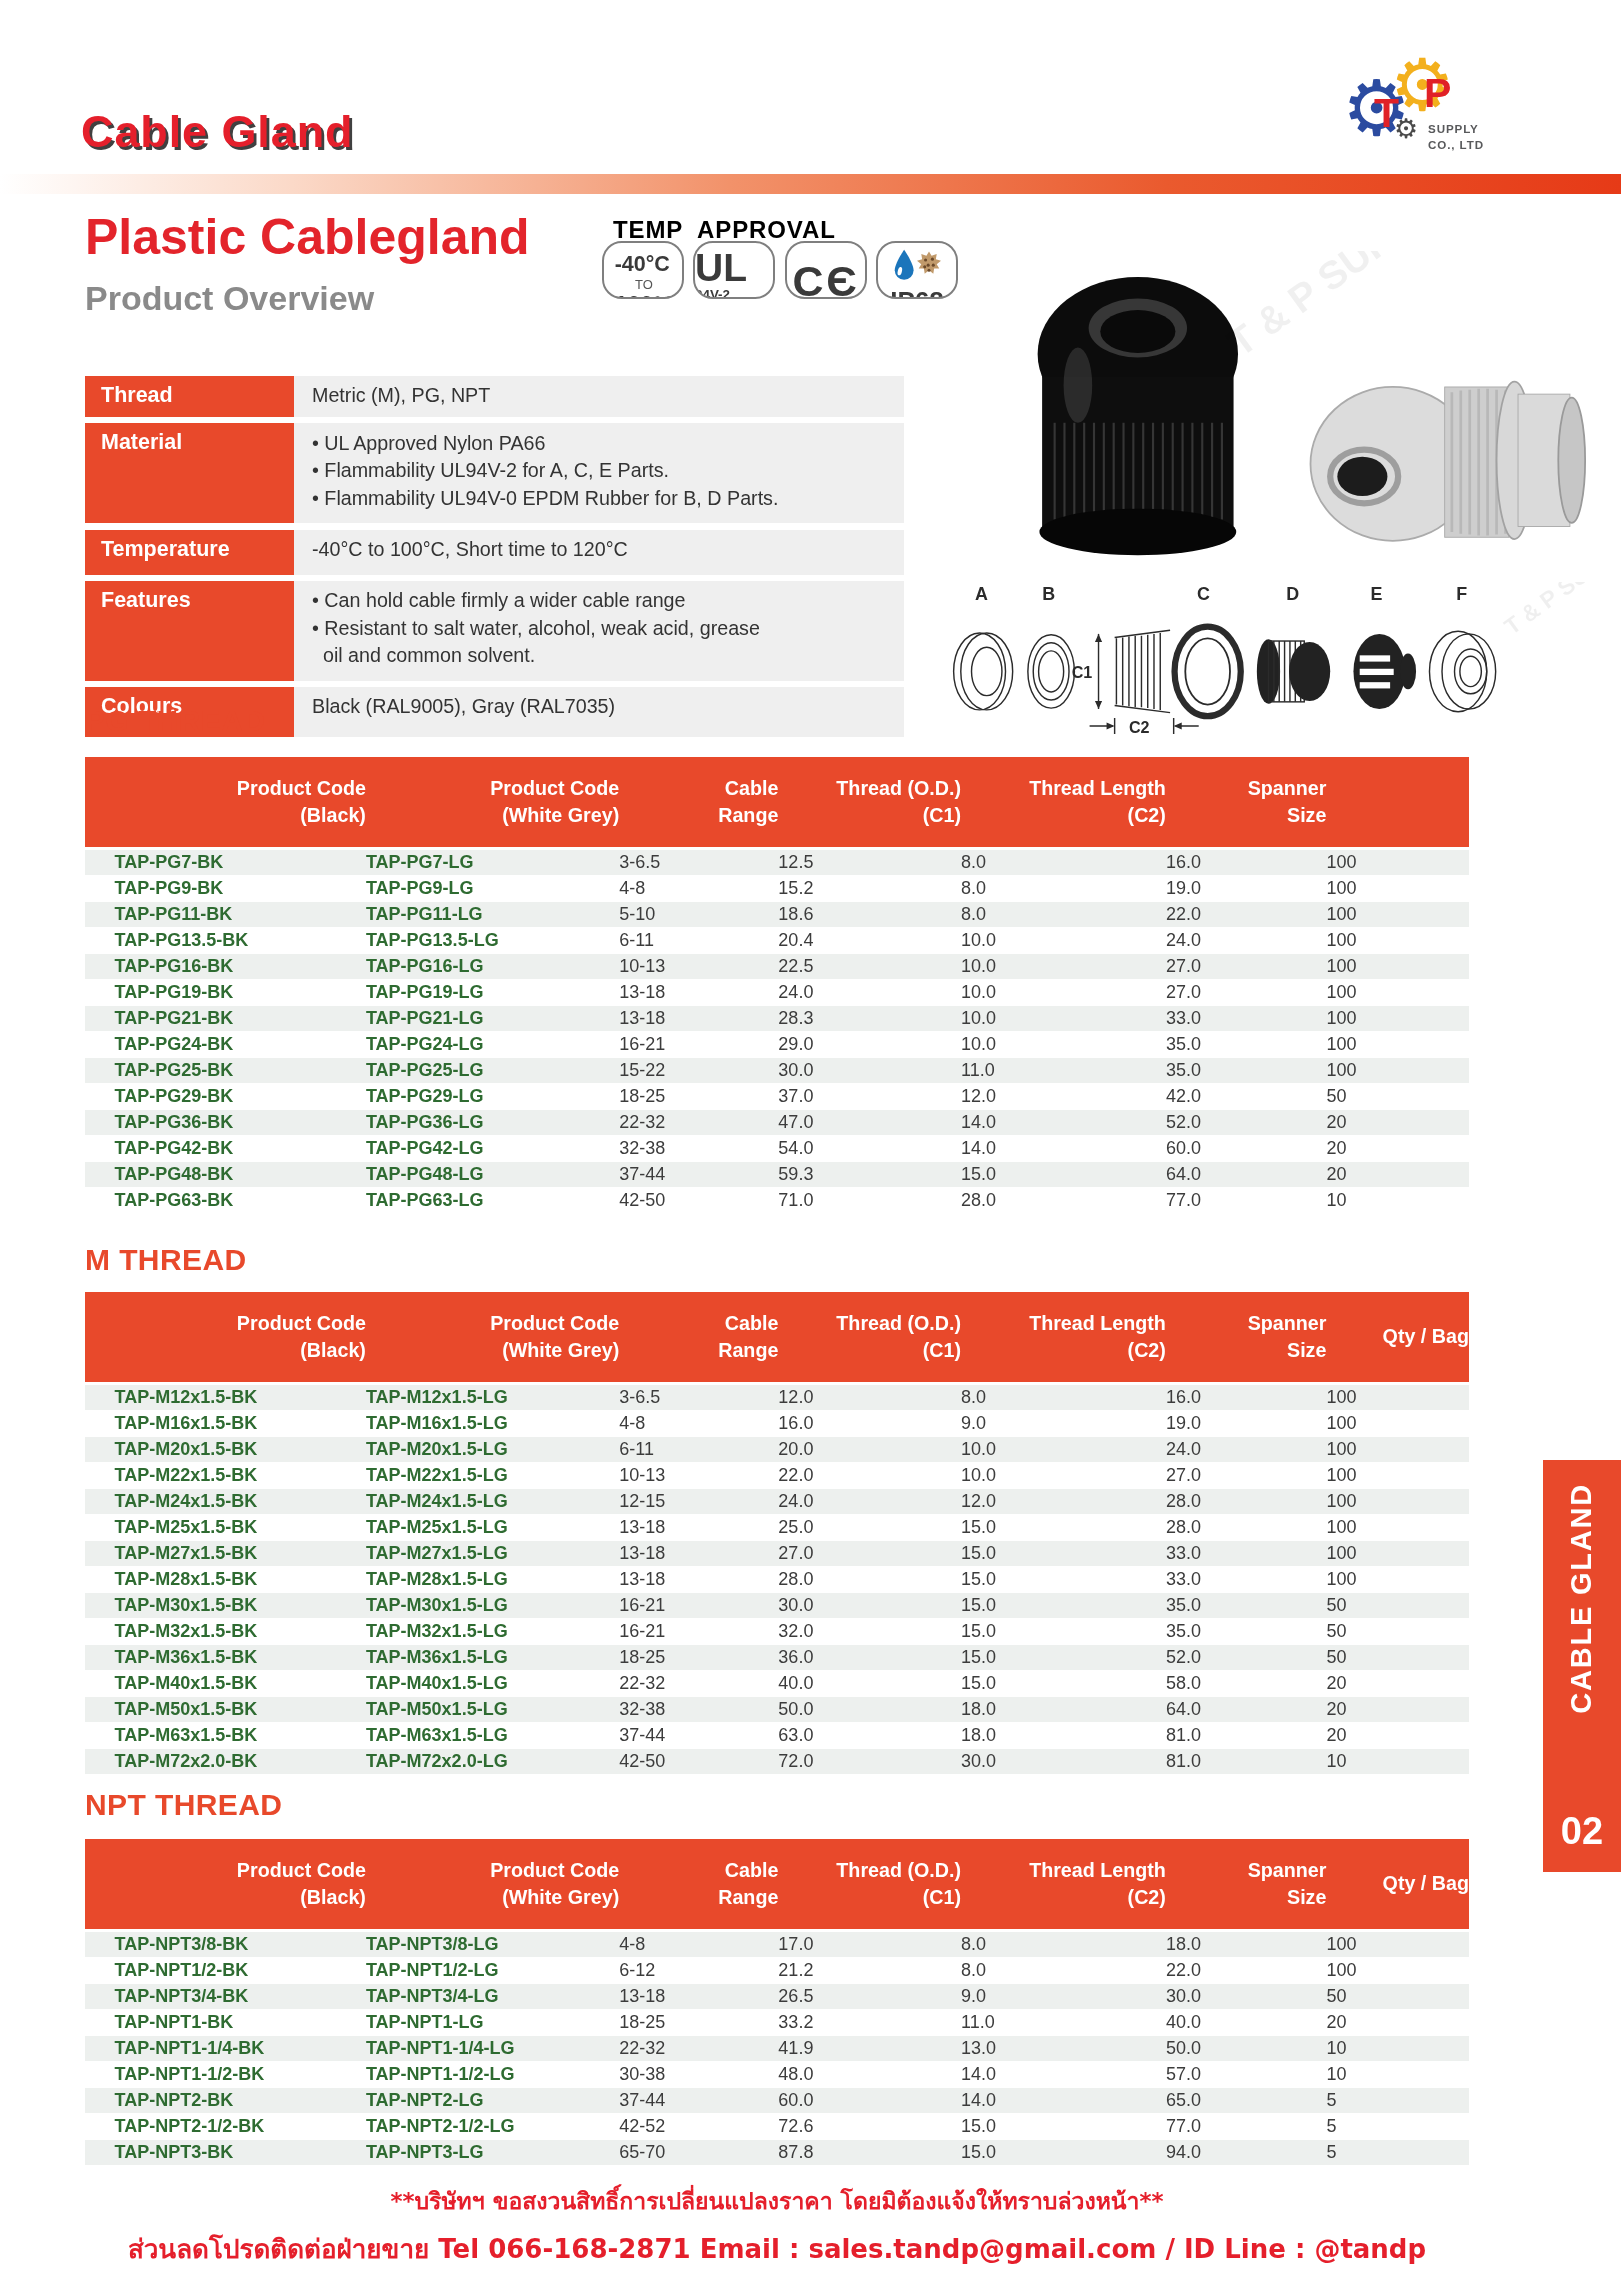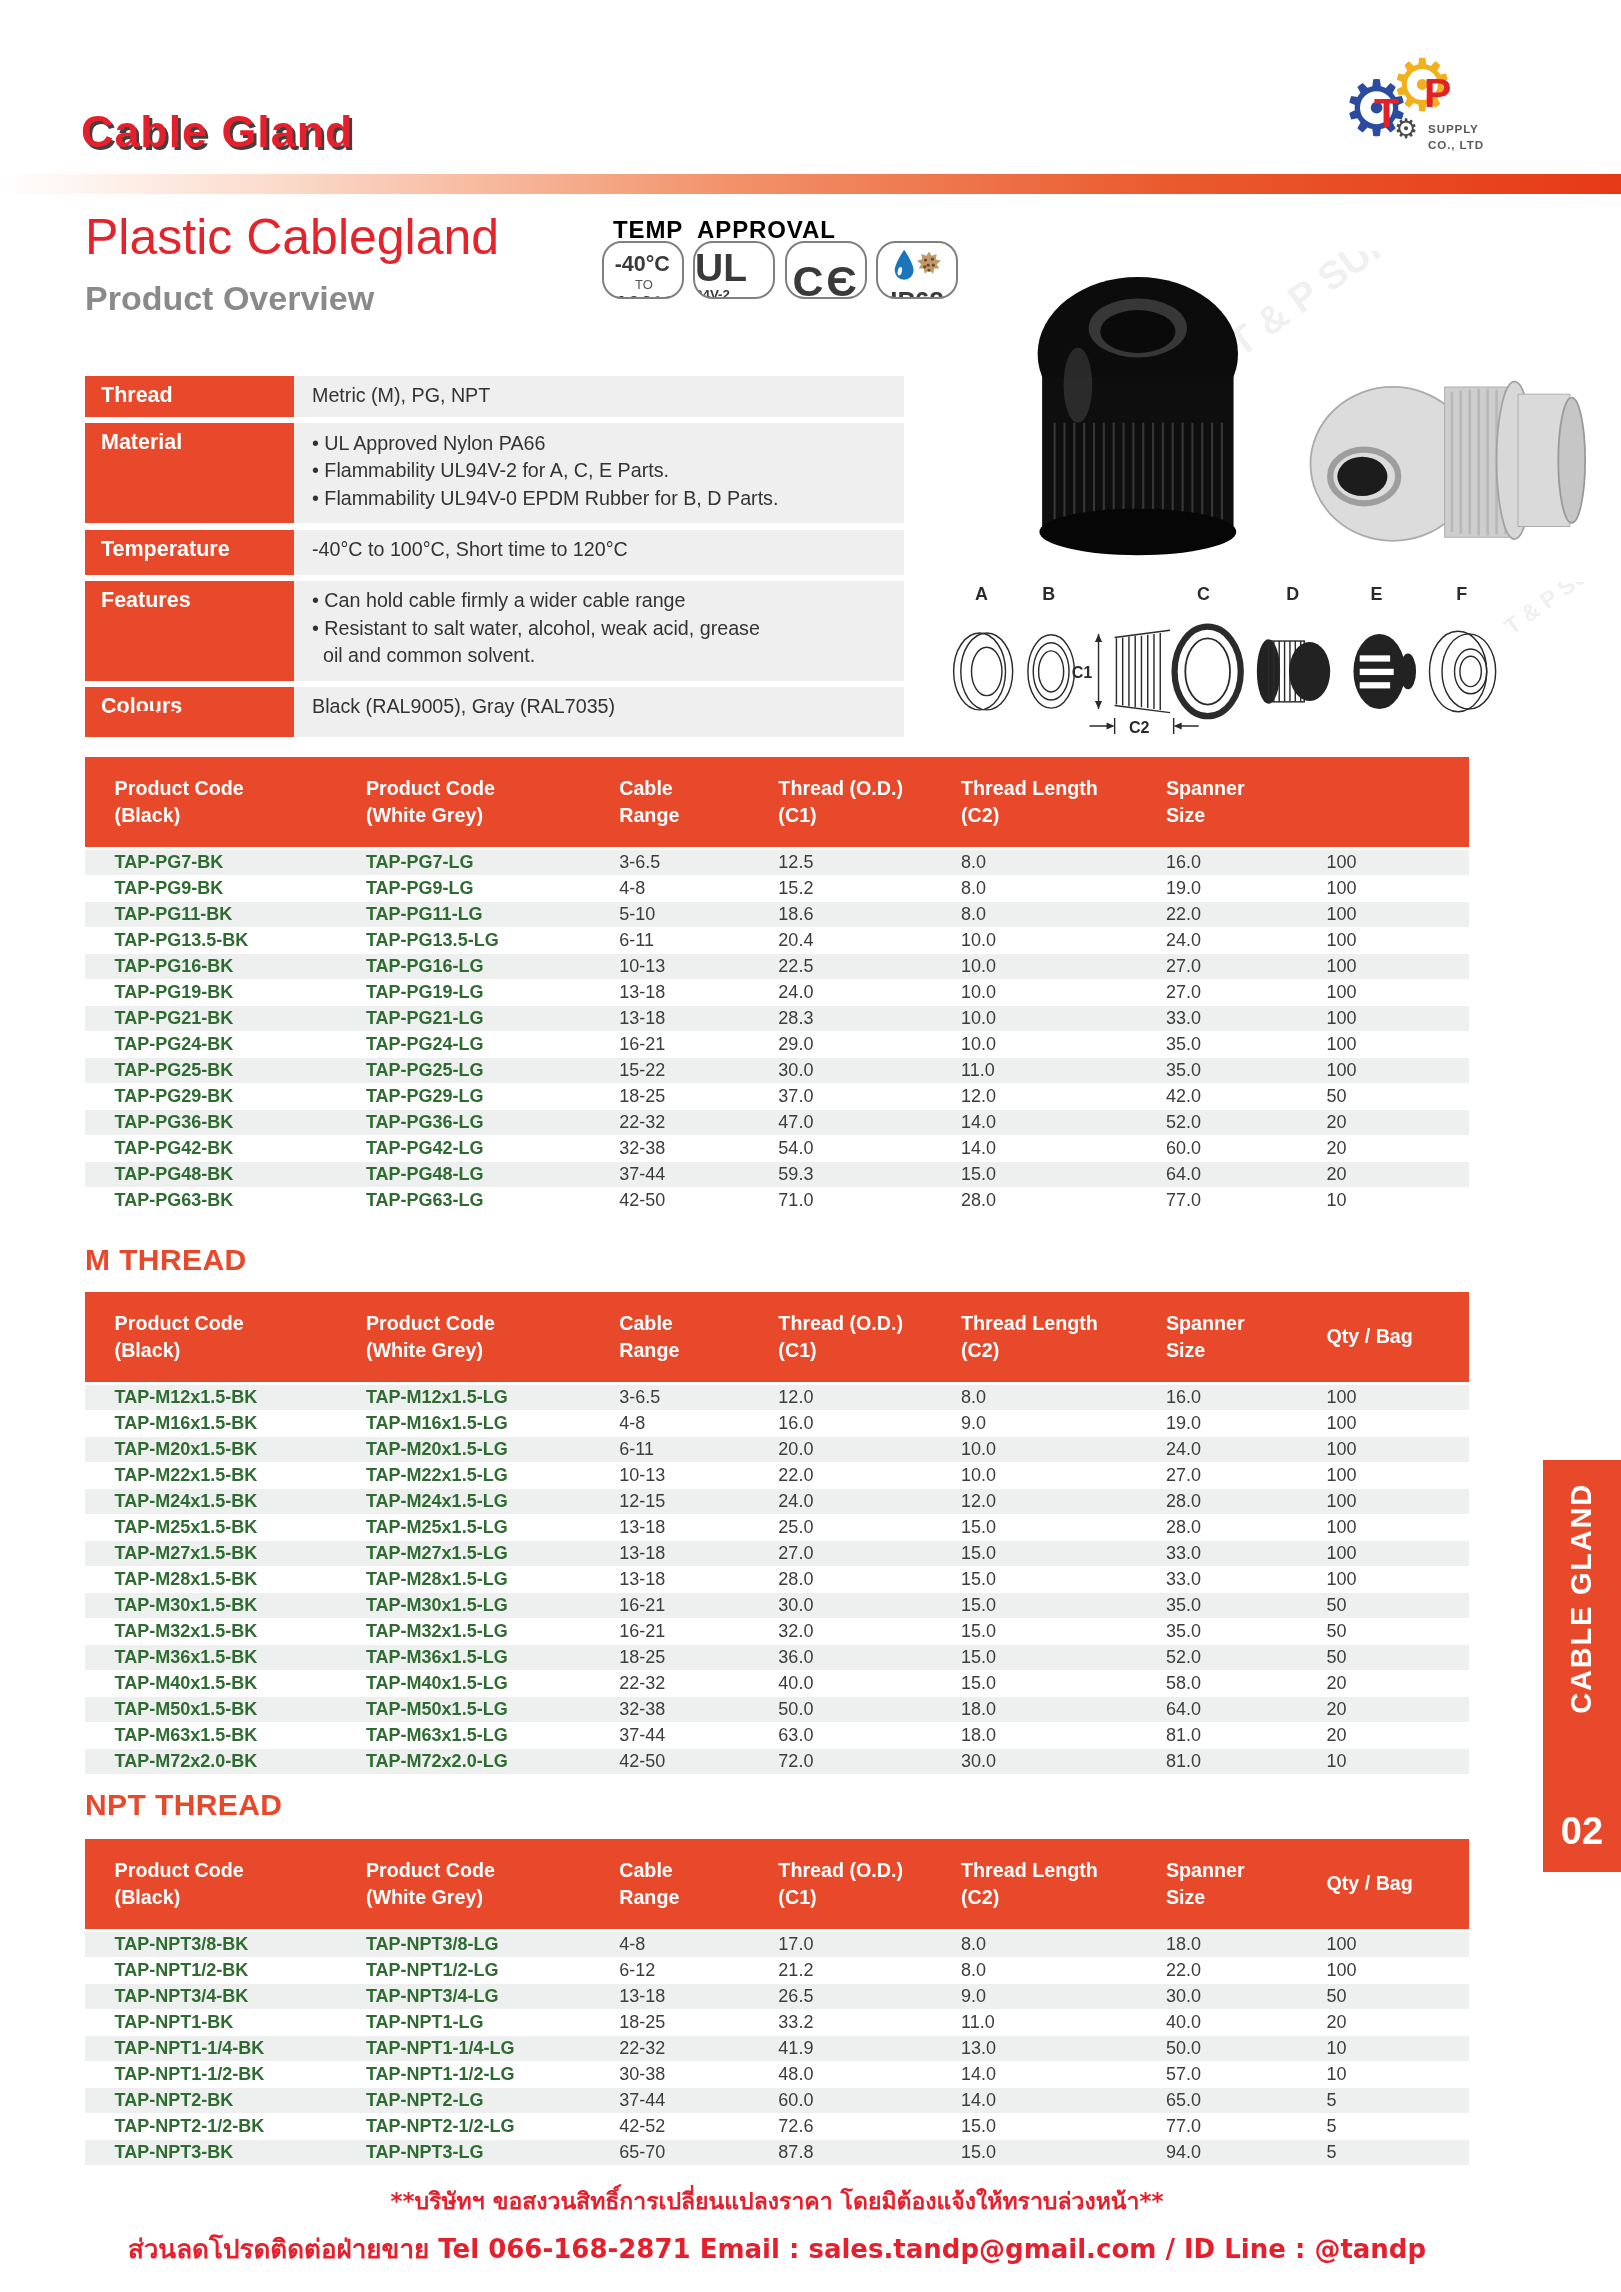--- a/index.html
+++ b/index.html
@@ -18,21 +18,21 @@
   .logo .gear { position:absolute; font-family:"DejaVu Sans",sans-serif; line-height:1; }
   .gear-yellow { left:48px; top:-5.4px; font-size:72px; color:#f3b01d; }
   .gear-blue   { left:0px;  top:16px; font-size:77px; color:#2b4ba0; }
   .gear-small  { left:52px; top:61px; font-size:27px; color:#4a4a4a; }
   .logo .lt { position:absolute; left:32px; top:36px; font-size:41px; font-weight:bold; color:#e02127; }
   .logo .lp { position:absolute; left:82px; top:16px; font-size:41px; font-weight:bold; color:#e02127; }
   .logo .ltxt { position:absolute; left:86px; font-size:11.6px; font-weight:bold; color:#58595b; letter-spacing:0.9px; }
   .logo .ltxt1 { top:68px; } .logo .ltxt2 { top:84px; }
 
   
-  .pv-title { position:absolute; left:85px; top:208px; font-size:50px; font-weight:normal; color:#e3242b; }
+  .pv-title { position:absolute; left:85px; top:208px; font-size:50px; font-weight:bold; color:#e3242b; }
   .pv-sub   { position:absolute; left:85px; top:279px; font-size:34px; font-weight:bold; color:#8a8a8a; }
 
   .badge-label { position:absolute; top:216px; font-size:24px; font-weight:bold; color:#000000; letter-spacing:0.9px; }
   .badge { position:absolute; top:241px; width:82px; height:58px; border:2.7px solid #7f7f7f;
     border-radius:19.7px; background:#fff; color:#3a3a3a; overflow:hidden; }
   .badge-temp { left:602px; padding:9px 9px 0 10.7px; }
   .badge-temp .t1 { font-size:21.5px; font-weight:bold; text-align:left; }
   .badge-temp .t2 { font-size:13px; font-weight:normal; text-align:center; color:#555; }
   .badge-temp .t3 { font-size:23px; font-weight:bold; text-align:right; padding-right:1.8px; }
   .badge-ul { left:693px; text-align:left; padding-top:5.4px; }
@@ -59,21 +59,21 @@
 
   
   .sec-heading { position:absolute; left:85px; font-size:30px; font-weight:bold; color:#e8492b; letter-spacing:0.4px; }
   #pg-heading  { top:704px; } #m-heading { top:1243px; } #npt-heading { top:1788px; }
 
   table.thread { position:absolute; left:85px; width:1384px; border-collapse:collapse; table-layout:fixed; }
   #pg-table  { top:757px; } #m-table { top:1292px; } #npt-table { top:1839px; }
   table.thread col.c1{width:20.3%;} table.thread col.c2{width:18.3%;} table.thread col.c3{width:11.5%;}
   table.thread col.c4{width:13.2%;} table.thread col.c5{width:14.8%;} table.thread col.c6{width:11.6%;}
   table.thread col.c7{width:10.3%;}
-  table.thread th { background:#e8492b; color:#fff; font-size:19.7px; font-weight:bold; text-align:left;
+  table.thread th { background:#e8492b; color:#fff; font-size:19.7px; font-weight:bold; text-align:right;
     height:91px; vertical-align:middle; white-space:pre-line; line-height:1.35; padding:0;
     border-bottom:3.6px solid #fff; }
   table.thread th:first-child, table.thread td:first-child { padding-left:29.6px; }
   table.thread td { height:25px; font-size:18px; color:#3c3c3c; padding:0; line-height:25px;
     border-bottom:1.8px solid #fff; white-space:nowrap; }
   table.thread tbody tr:nth-child(odd) { background:#edf0ee; }
   table.thread td.code { color:#2e6b31; font-weight:bold; }
 
   
   .side-tab { position:absolute; left:1543px; top:1460px; width:78px; height:412px; background:#e8492b; }

